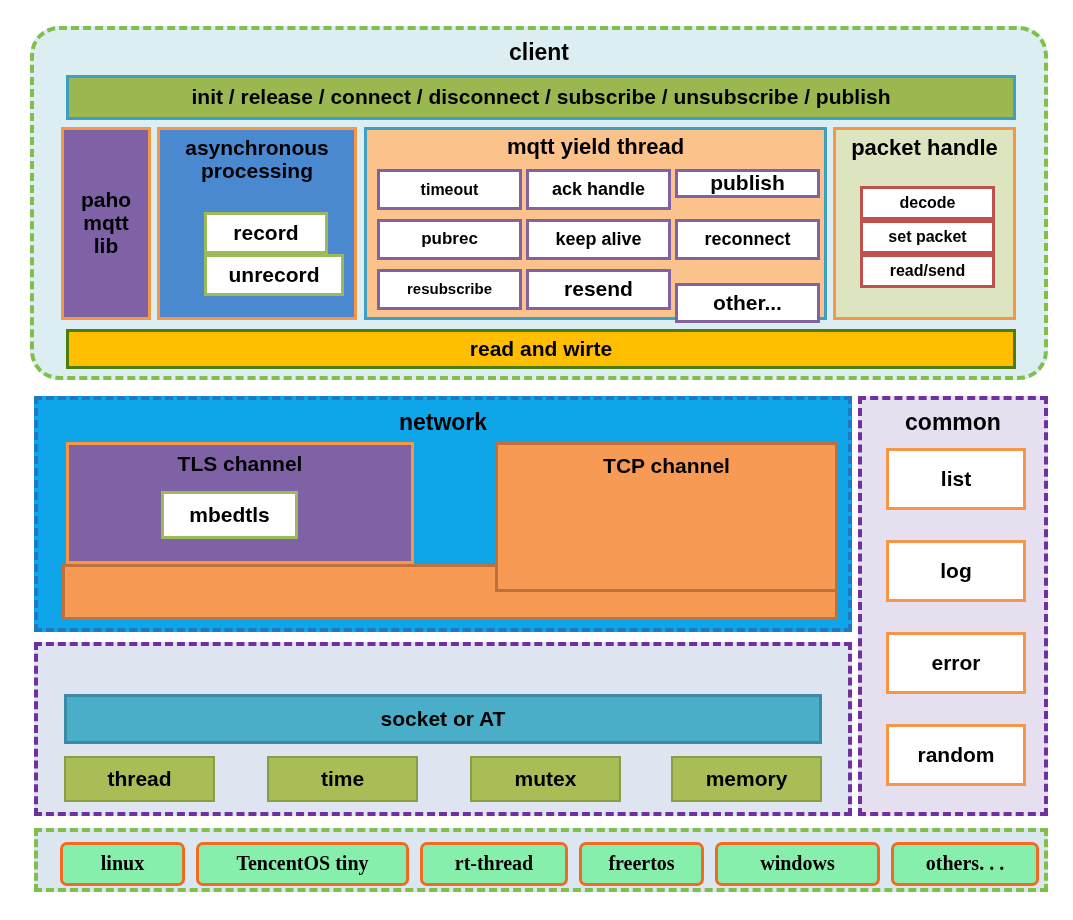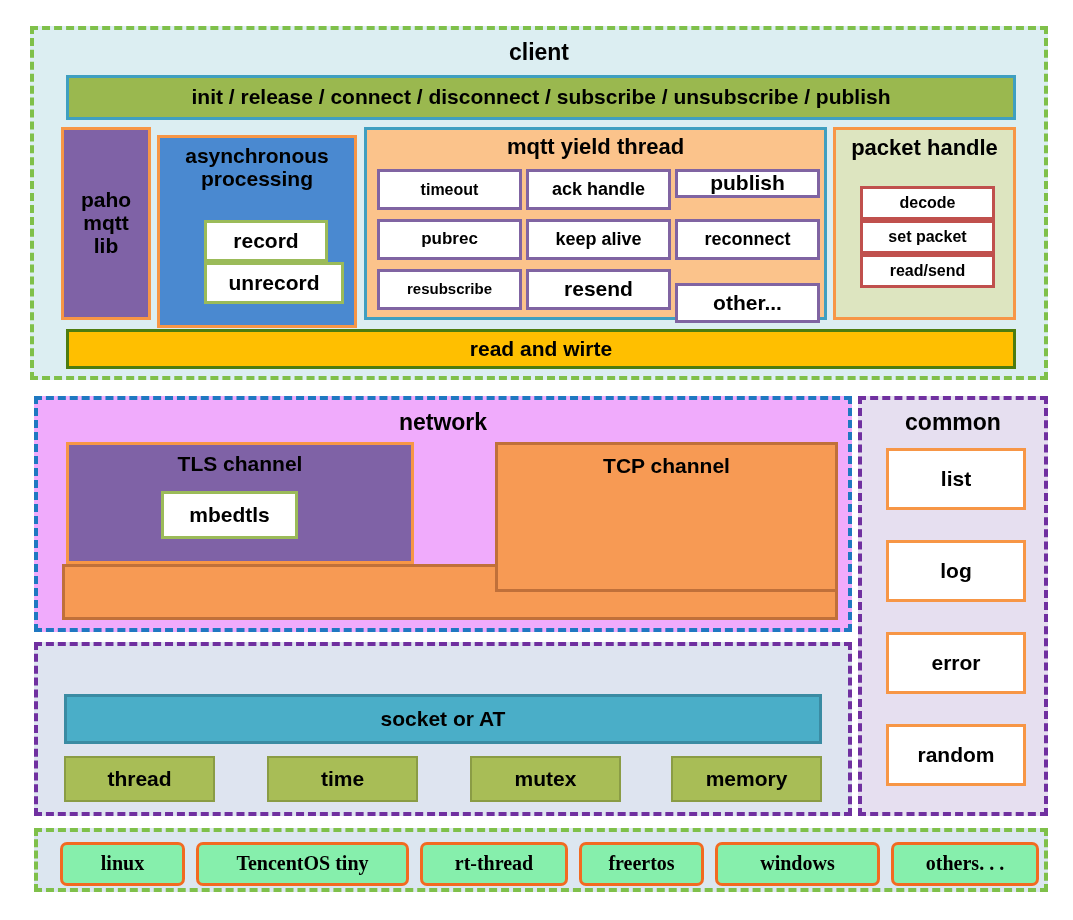--- a/index.html
+++ b/index.html
@@ -31,21 +31,21 @@
     font-weight: bold;
     line-height: 1.08;
   }
 
   
   .cont-client {
     background: #dceef2;
     border: 4px dashed #7fc04a;
   }
   .cont-network {
-    background: #f0abfc;
+    background: #0ea5e9;
     border: 4px dashed #1f78c1;
   }
   .cont-platform {
     background: #dee4f0;
     border: 4px dashed #7030a0;
   }
   .cont-common {
     background: #e6dff0;
     border: 4px dashed #7030a0;
   }
@@ -127,33 +127,33 @@
     border: 3px solid #f26a21;
     border-radius: 7px;
     font-family: Liberation Serif, serif;
   }
 </style>
 </head>
 <body>
 
 <div class="stage">
 
-  <div class="box cont-client" style="left:30px; top:26px; width:1018px; height:354px; display:block;">
+  <div class="box cont-client" style="left:30px; top:26px; width:1018px; height:354px; display:block;border-radius:29px;">
 
     <div class="caption" style="top:10px; font-size:23px;">client</div>
 
     <div class="box api-bar" style="left:32px; top:45px; width:950px; height:45px; font-size:21px;">init / release / connect / disconnect / subscribe / unsubscribe / publish</div>
 
     <div class="box paho" style="left:27px; top:97px; width:90px; height:193px; font-size:21px; flex-direction:column;">
       <span>paho</span>
       <span>mqtt</span>
       <span>lib</span>
     </div>
 
-    <div class="box async" style="left:123px; top:97px; width:200px; height:193px; display:block;margin-top:8px;">
+    <div class="box async" style="left:123px; top:97px; width:200px; height:193px; display:block;">
       <div style="text-align:center; font-size:21px; font-weight:bold; padding:6px 8px 0; line-height:1.1;">asynchronous processing</div>
       <div class="box white-green" style="left:44px; top:82px; width:124px; height:42px; font-size:21px;">record</div>
       <div class="box white-green" style="left:44px; top:124px; width:140px; height:42px; font-size:21px;">unrecord</div>
     </div>
 
     <div class="box yield" style="left:330px; top:97px; width:463px; height:193px; display:block;">
       <div style="text-align:center; font-size:22px; font-weight:bold; padding:5px 0 0;">mqtt yield thread</div>
 
       <div class="box white-purple" style="left:10px; top:39px; width:145px; height:41px; font-size:16px;">timeout</div>
       <div class="box white-purple" style="left:159px; top:39px; width:145px; height:41px; font-size:18px;">ack handle</div>

